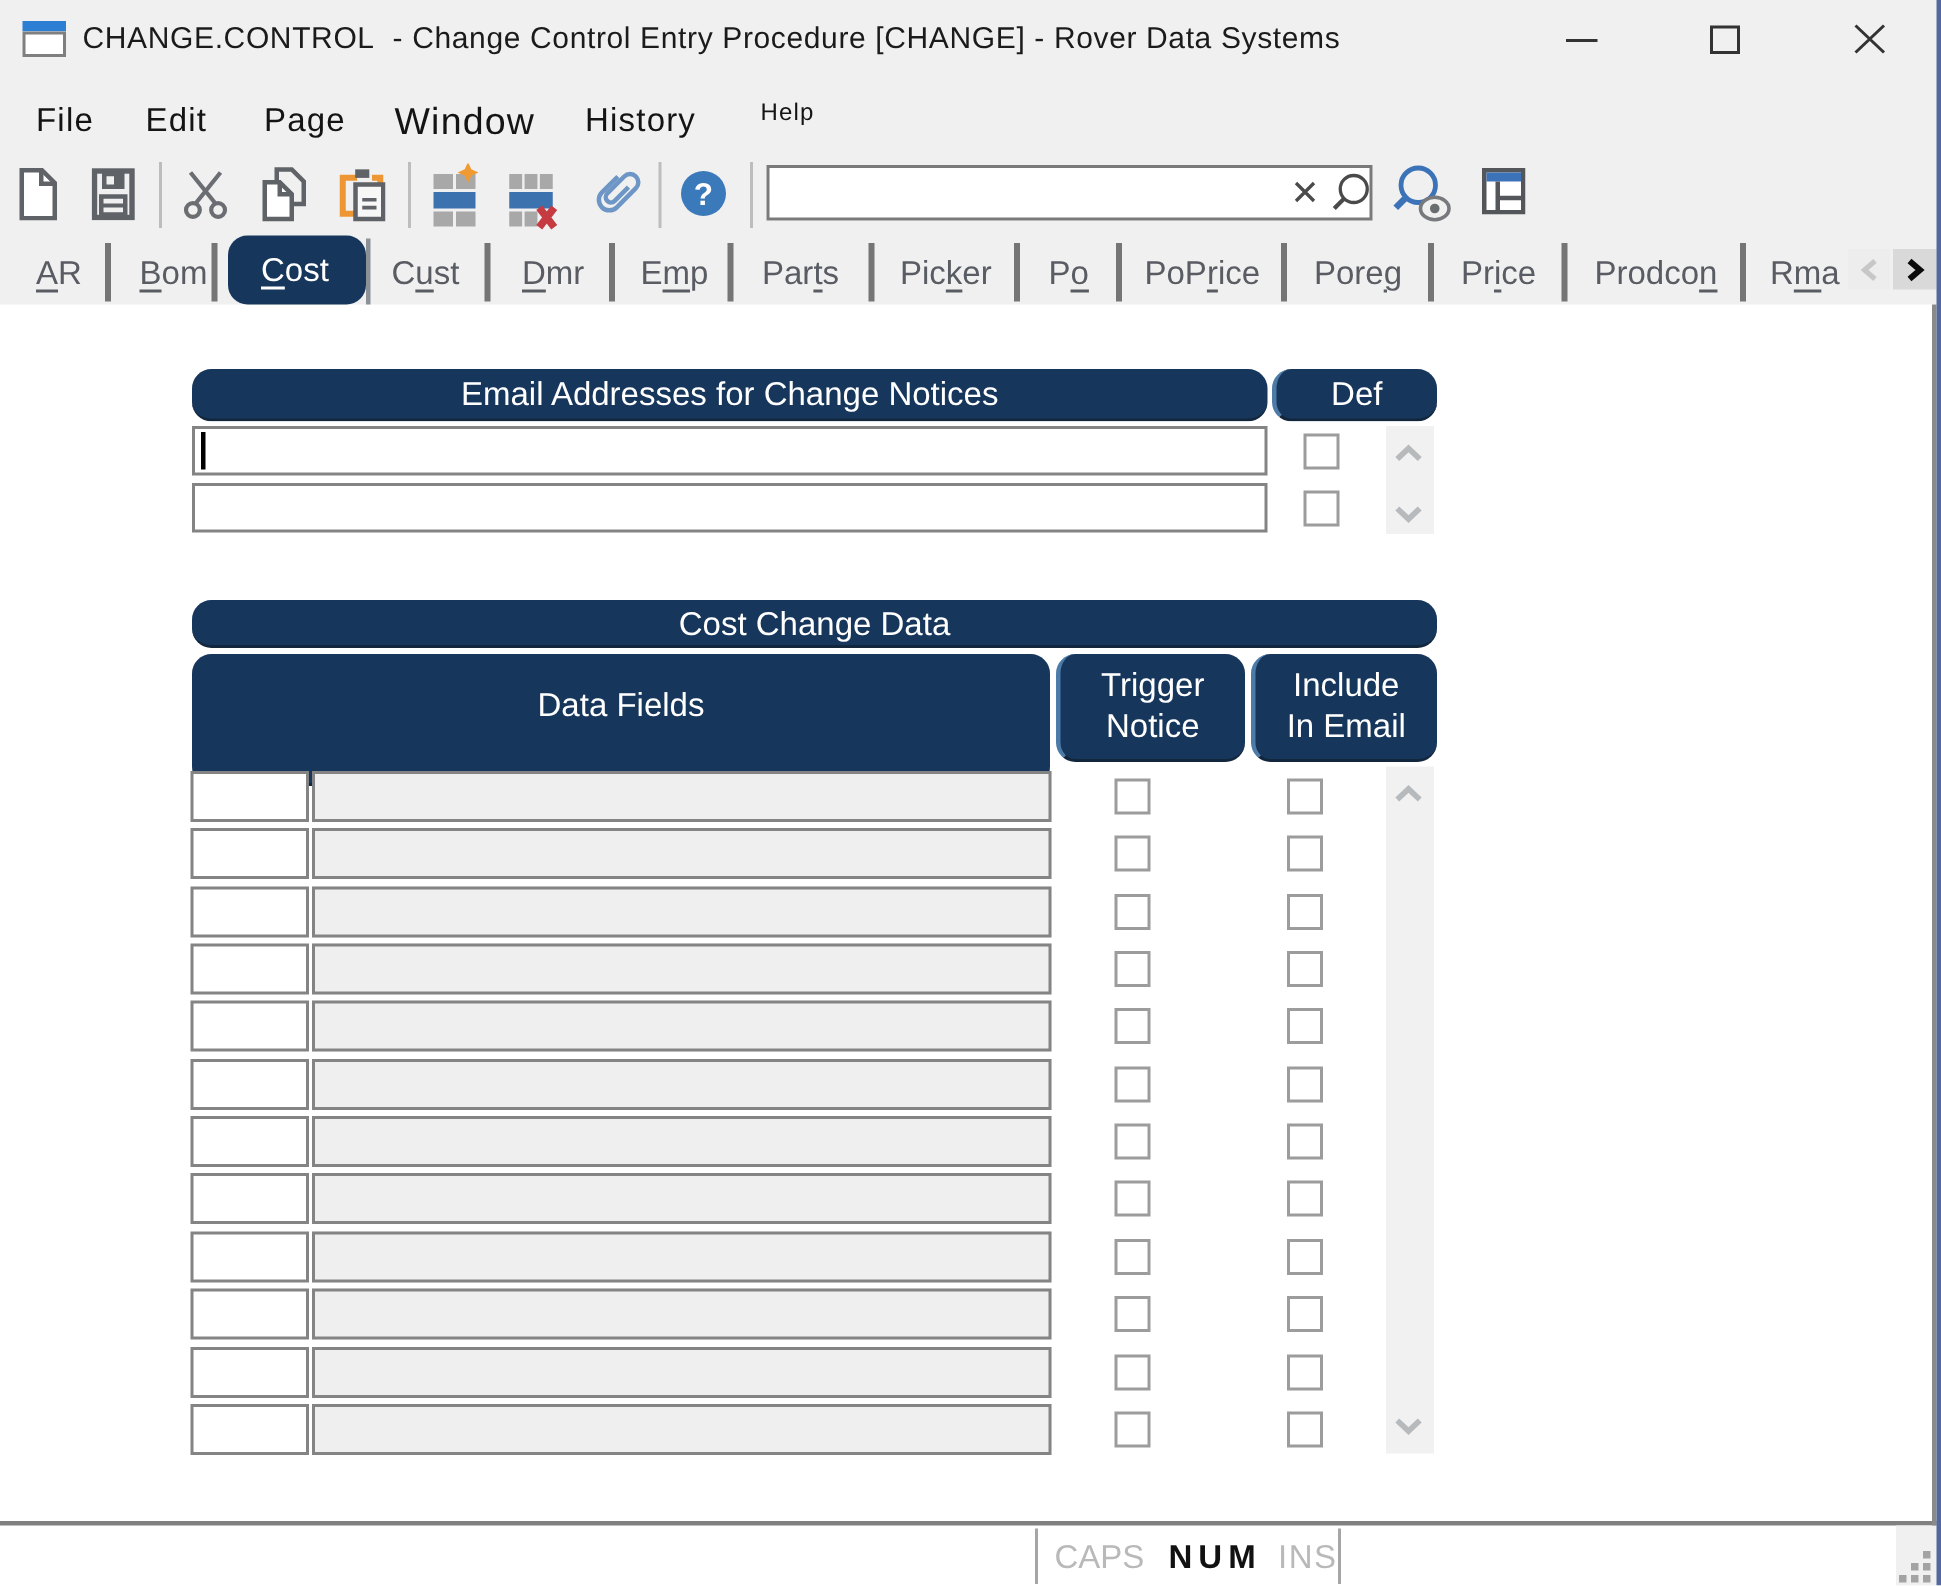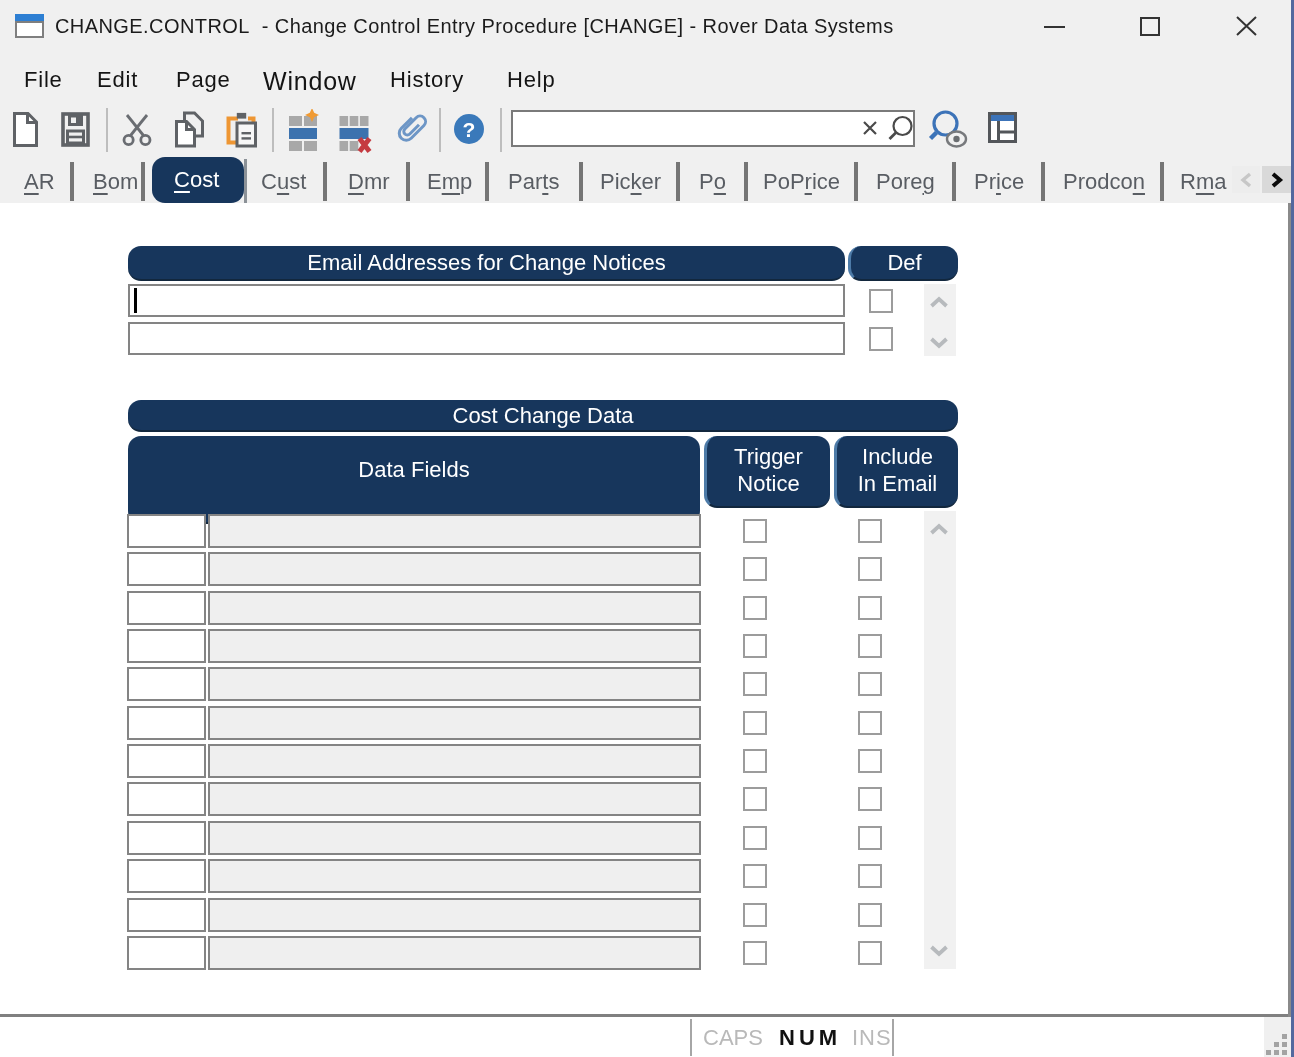--- a/index.html
+++ b/index.html
@@ -34,21 +34,21 @@
   <div class="abs" style="left:1140px; top:17px; width:20px; height:19px; border:2px solid #333;"></div>
   <svg class="abs" style="left:1236px; top:16px;" width="21" height="20" viewBox="0 0 21 20">
     <path d="M1 1 L20 19 M20 1 L1 19" stroke="#333" stroke-width="2" fill="none"></path>
   </svg>
 
   <div class="abs" style="left:24px; top:67px; font-size:22px; letter-spacing:0.8px; color:#141414;">File</div>
   <div class="abs" style="left:97px; top:67px; font-size:22px; letter-spacing:0.8px; color:#141414;">Edit</div>
   <div class="abs" style="left:176px; top:67px; font-size:22px; letter-spacing:0.8px; color:#141414;">Page</div>
   <div class="abs" style="left:263px; top:67px; font-size:25px; letter-spacing:0.8px; color:#141414;">Window</div>
   <div class="abs" style="left:390px; top:67px; font-size:22px; letter-spacing:0.8px; color:#141414;">History</div>
-  <div class="abs" style="left:507px; top:67px; font-size:22px; letter-spacing:0.8px; color:#141414;">Help</div>
+  <div class="abs" style="left:507px; top:67px; font-size:16px; letter-spacing:0.8px; color:#141414;">Help</div>
 
   <svg class="abs" style="left:12px; top:112px;" width="27" height="35" viewBox="0 0 27 35">
     <path d="M2.5 1.5 h13.5 l8.5 8.5 v23.5 h-22 z" fill="#fff" stroke="#5f6266" stroke-width="3"></path>
     <path d="M15.5 1.5 v9 h9" fill="none" stroke="#5f6266" stroke-width="3"></path>
   </svg>
   <svg class="abs" style="left:61px; top:112px;" width="29" height="35" viewBox="0 0 29 35">
     <rect x="2" y="2" width="25" height="31" fill="none" stroke="#5f6266" stroke-width="3.6"></rect>
     <rect x="8.5" y="4" width="12" height="8.5" fill="none" stroke="#5f6266" stroke-width="3"></rect>
     <rect x="15" y="5" width="4.5" height="6.5" fill="#5f6266"></rect>
     <rect x="6.5" y="19" width="16" height="12" fill="none" stroke="#5f6266" stroke-width="3"></rect>

